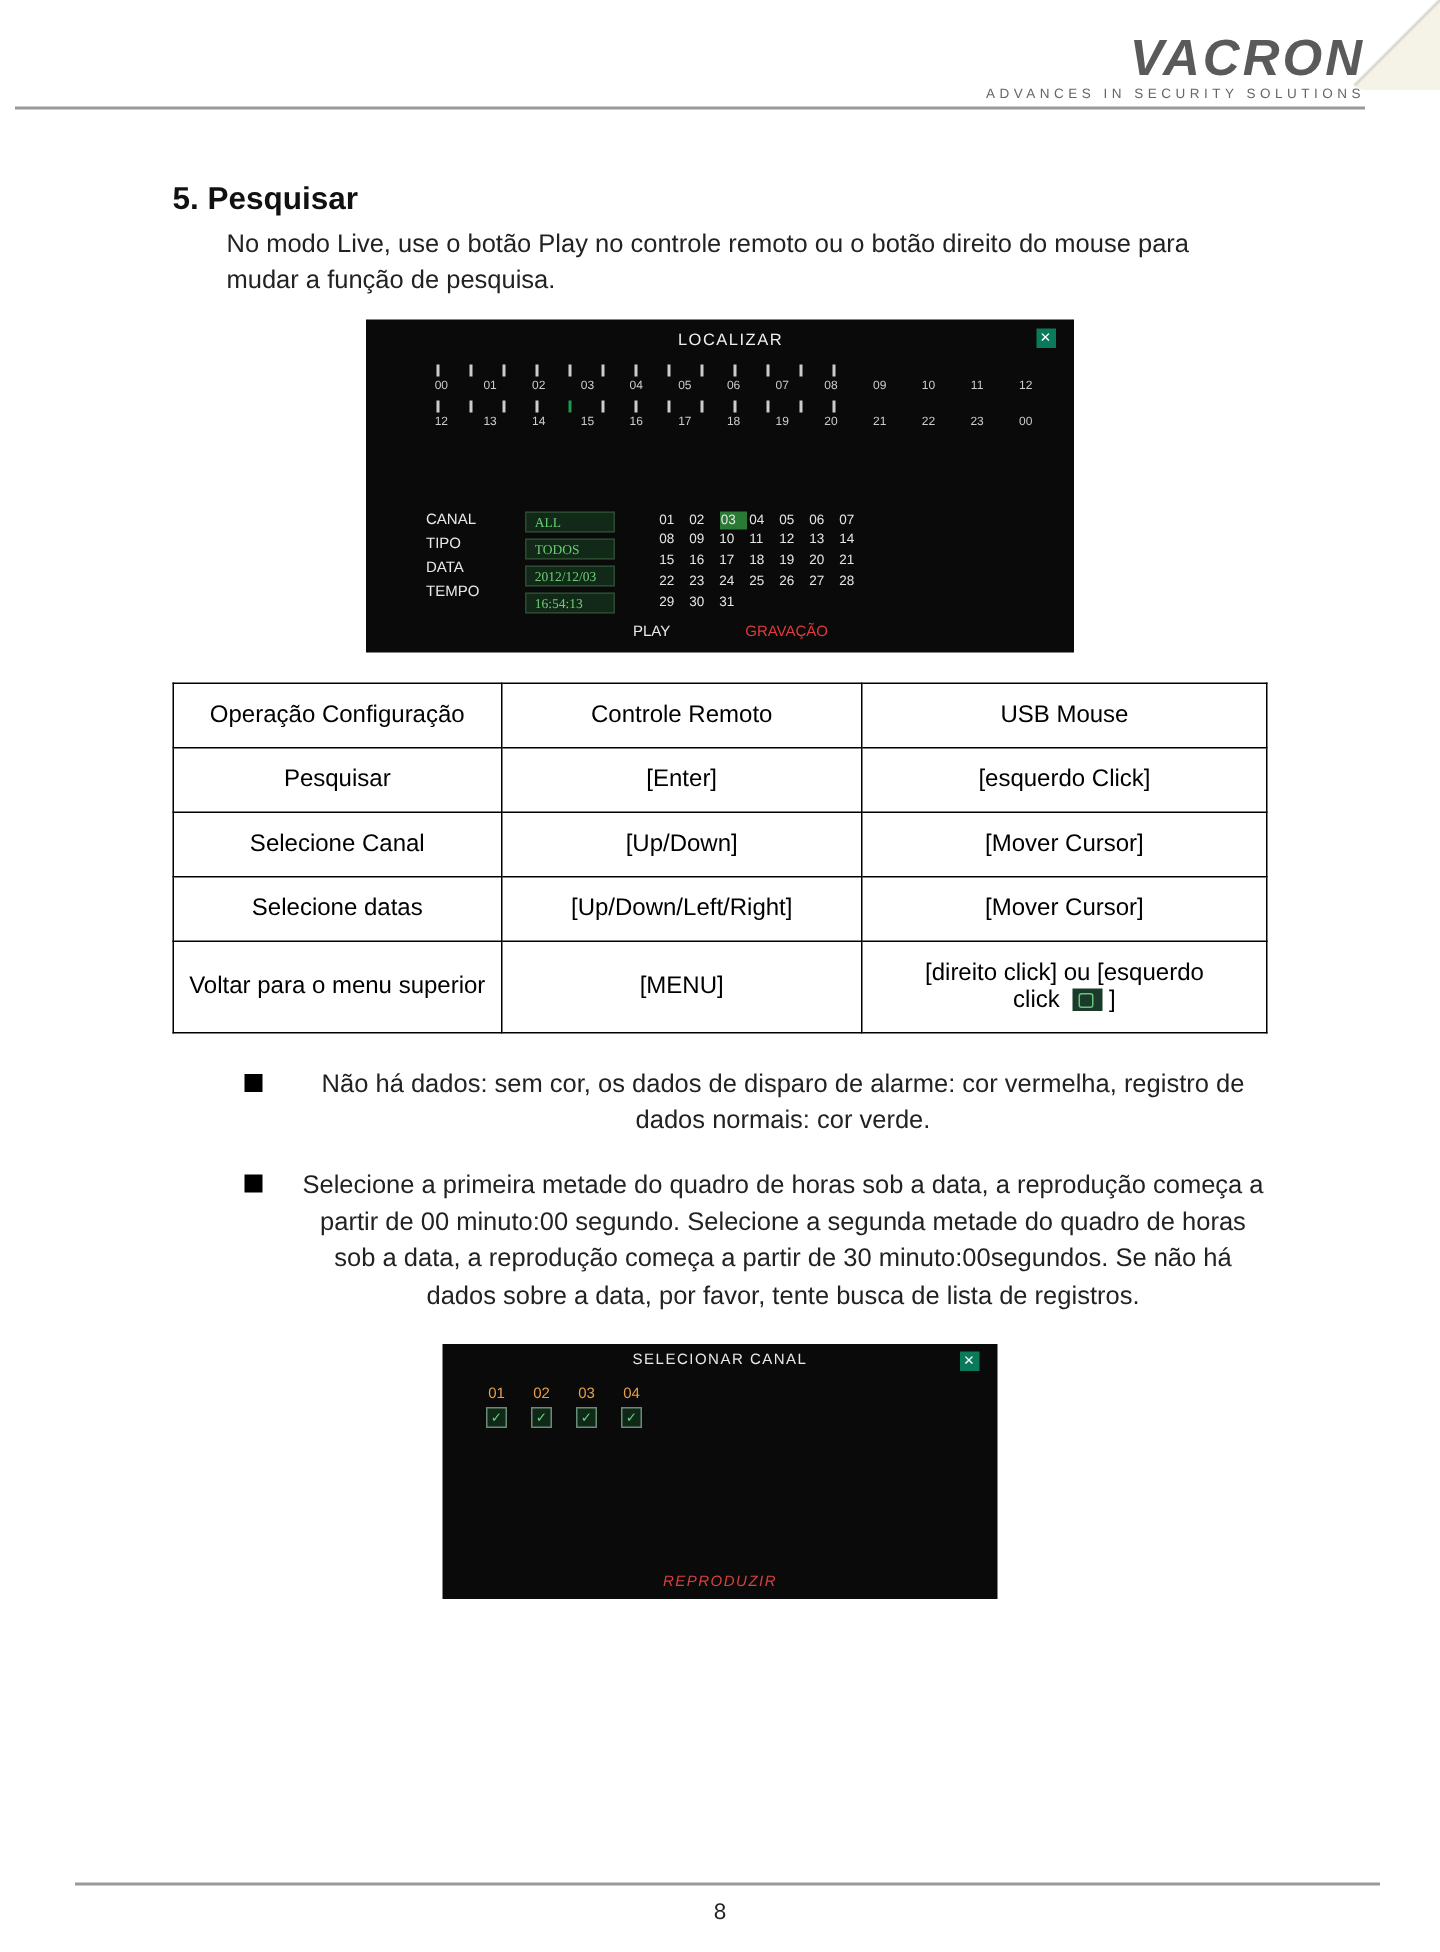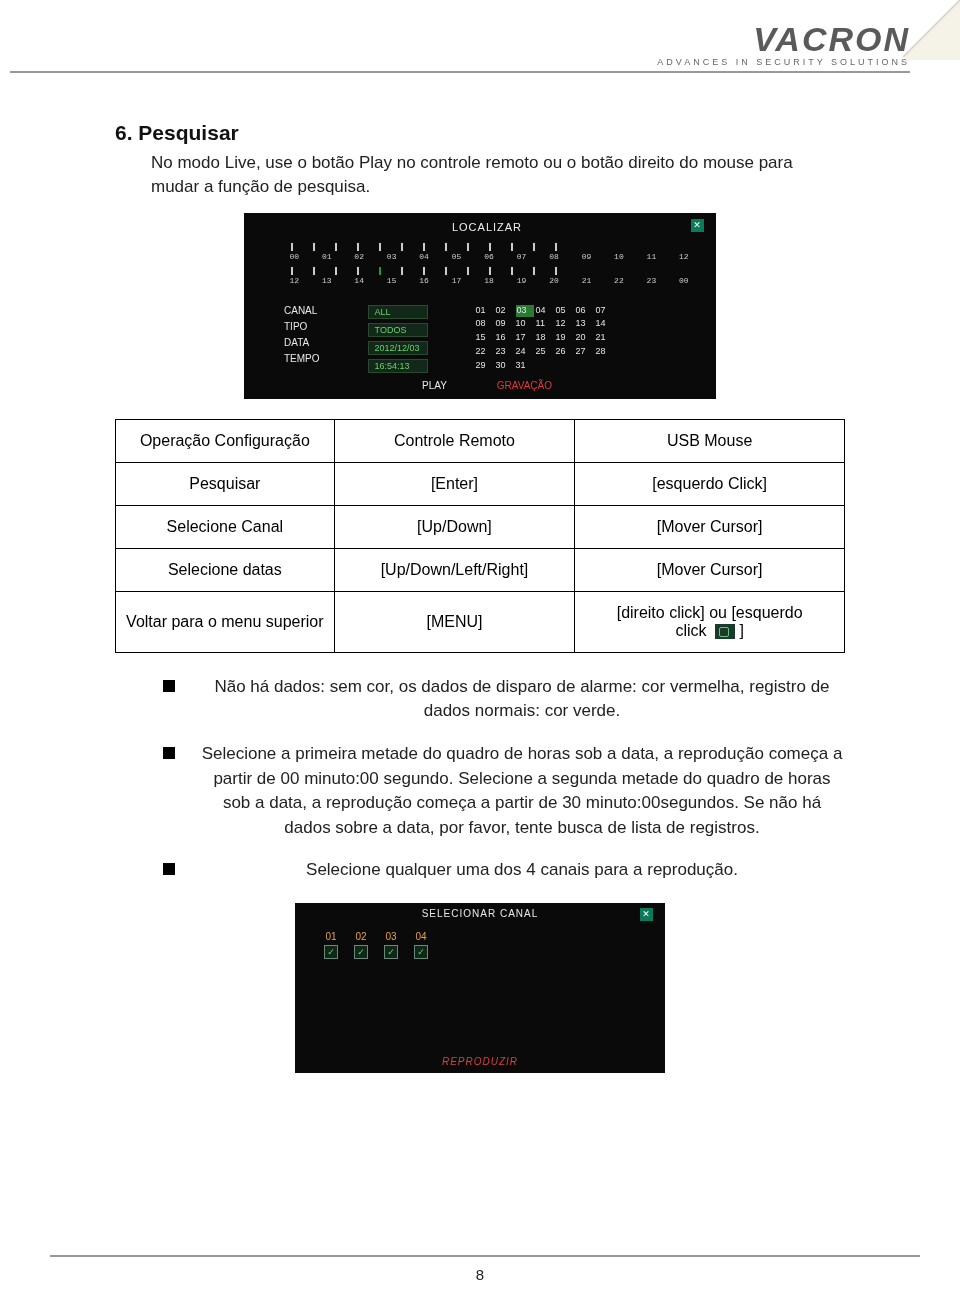--- a/index.html
+++ b/index.html
@@ -104,43 +104,44 @@
       background: #ccc;
       margin: 0 9px;
     }
     .ss1-tl-labels {
       display: flex;
       font-size: 8px;
       color: #ccc;
       gap: 16px;
       margin-bottom: 6px;
       padding-left: 4px;
-      font-family: Liberation Mono, monospace;
     }
     .ss1-tl-labels span { width: 17px; text-align: center; }
     .ss1-greencell {
       background: #1a9a4a;
     }
     .ss1-params {
       display: flex;
-      gap: 48px;
+      gap: 30px;
       padding: 8px 18px 2px 18px;
       font-size: 10px;
       color: #e8e8e8;
+      margin-top: 36px;
     }
     .ss1-labels { display: flex; flex-direction: column; gap: 5px; }
     .ss1-values { display: flex; flex-direction: column; gap: 4px; }
     .ss1-val {
       background: #122818;
       border: 1px solid #2a4a30;
       padding: 1px 6px;
       color: #6ad070;
       font-size: 9px;
       min-width: 60px;
       display: inline-block;
+      font-family: Liberation Serif, serif;
     }
     .ss1-calendar {
       font-size: 9px;
       color: #e5e5e5;
       display: grid;
       grid-template-columns: repeat(7, 18px);
       gap: 1px 2px;
       line-height: 1.3;
     }
     .ss1-calendar .hl { background: #2a7a35; padding: 0 1px; }
@@ -289,21 +290,21 @@
 <div class="page-corner"></div>
 
 <div class="header">
   <div class="logo">VACRON</div>
   <div class="logo-sub">ADVANCES IN SECURITY SOLUTIONS</div>
   <div class="header-line"></div>
 </div>
 
 <div class="content">
 
-  <div class="section-title">6. Pesquisar</div>
+  <div class="section-title">5. Pesquisar</div>
   <div class="intro-text">No modo Live, use o botão Play no controle remoto ou o botão direito do mouse para mudar a função de pesquisa.</div>
 
   <div class="ss1">
     <div class="ss1-title">
       <span>LOCALIZAR</span>
       <div class="ss1-close">✕</div>
     </div>
     <div class="ss1-timeline">
       <div class="ss1-tl-row" id="ticks-top">
           <div class="ss1-tick"></div>
@@ -450,21 +451,20 @@
         <span class="cell-icon"></span>
         <span>]</span>
       </td>
     </tr>
   </tbody>
     </table>
 
   <div class="bullets">
     <div class="bullet">Não há dados: sem cor, os dados de disparo de alarme: cor vermelha, registro de dados normais: cor verde.</div>
     <div class="bullet">Selecione a primeira metade do quadro de horas sob a data, a reprodução começa a partir de 00 minuto:00 segundo. Selecione a segunda metade do quadro de horas sob a data, a reprodução começa a partir de 30 minuto:00segundos. Se não há dados sobre a data, por favor, tente busca de lista de registros.</div>
-    <div class="bullet">Selecione qualquer uma dos 4 canais para a reprodução.</div>
   </div>
 
   <div class="ss2">
     <div class="ss2-title">
       <span>SELECIONAR CANAL</span>
       <div class="ss2-close">✕</div>
     </div>
     <div class="ss2-chans" id="ss2-chans">
         <div class="ss2-chan">
           <div>01</div>

